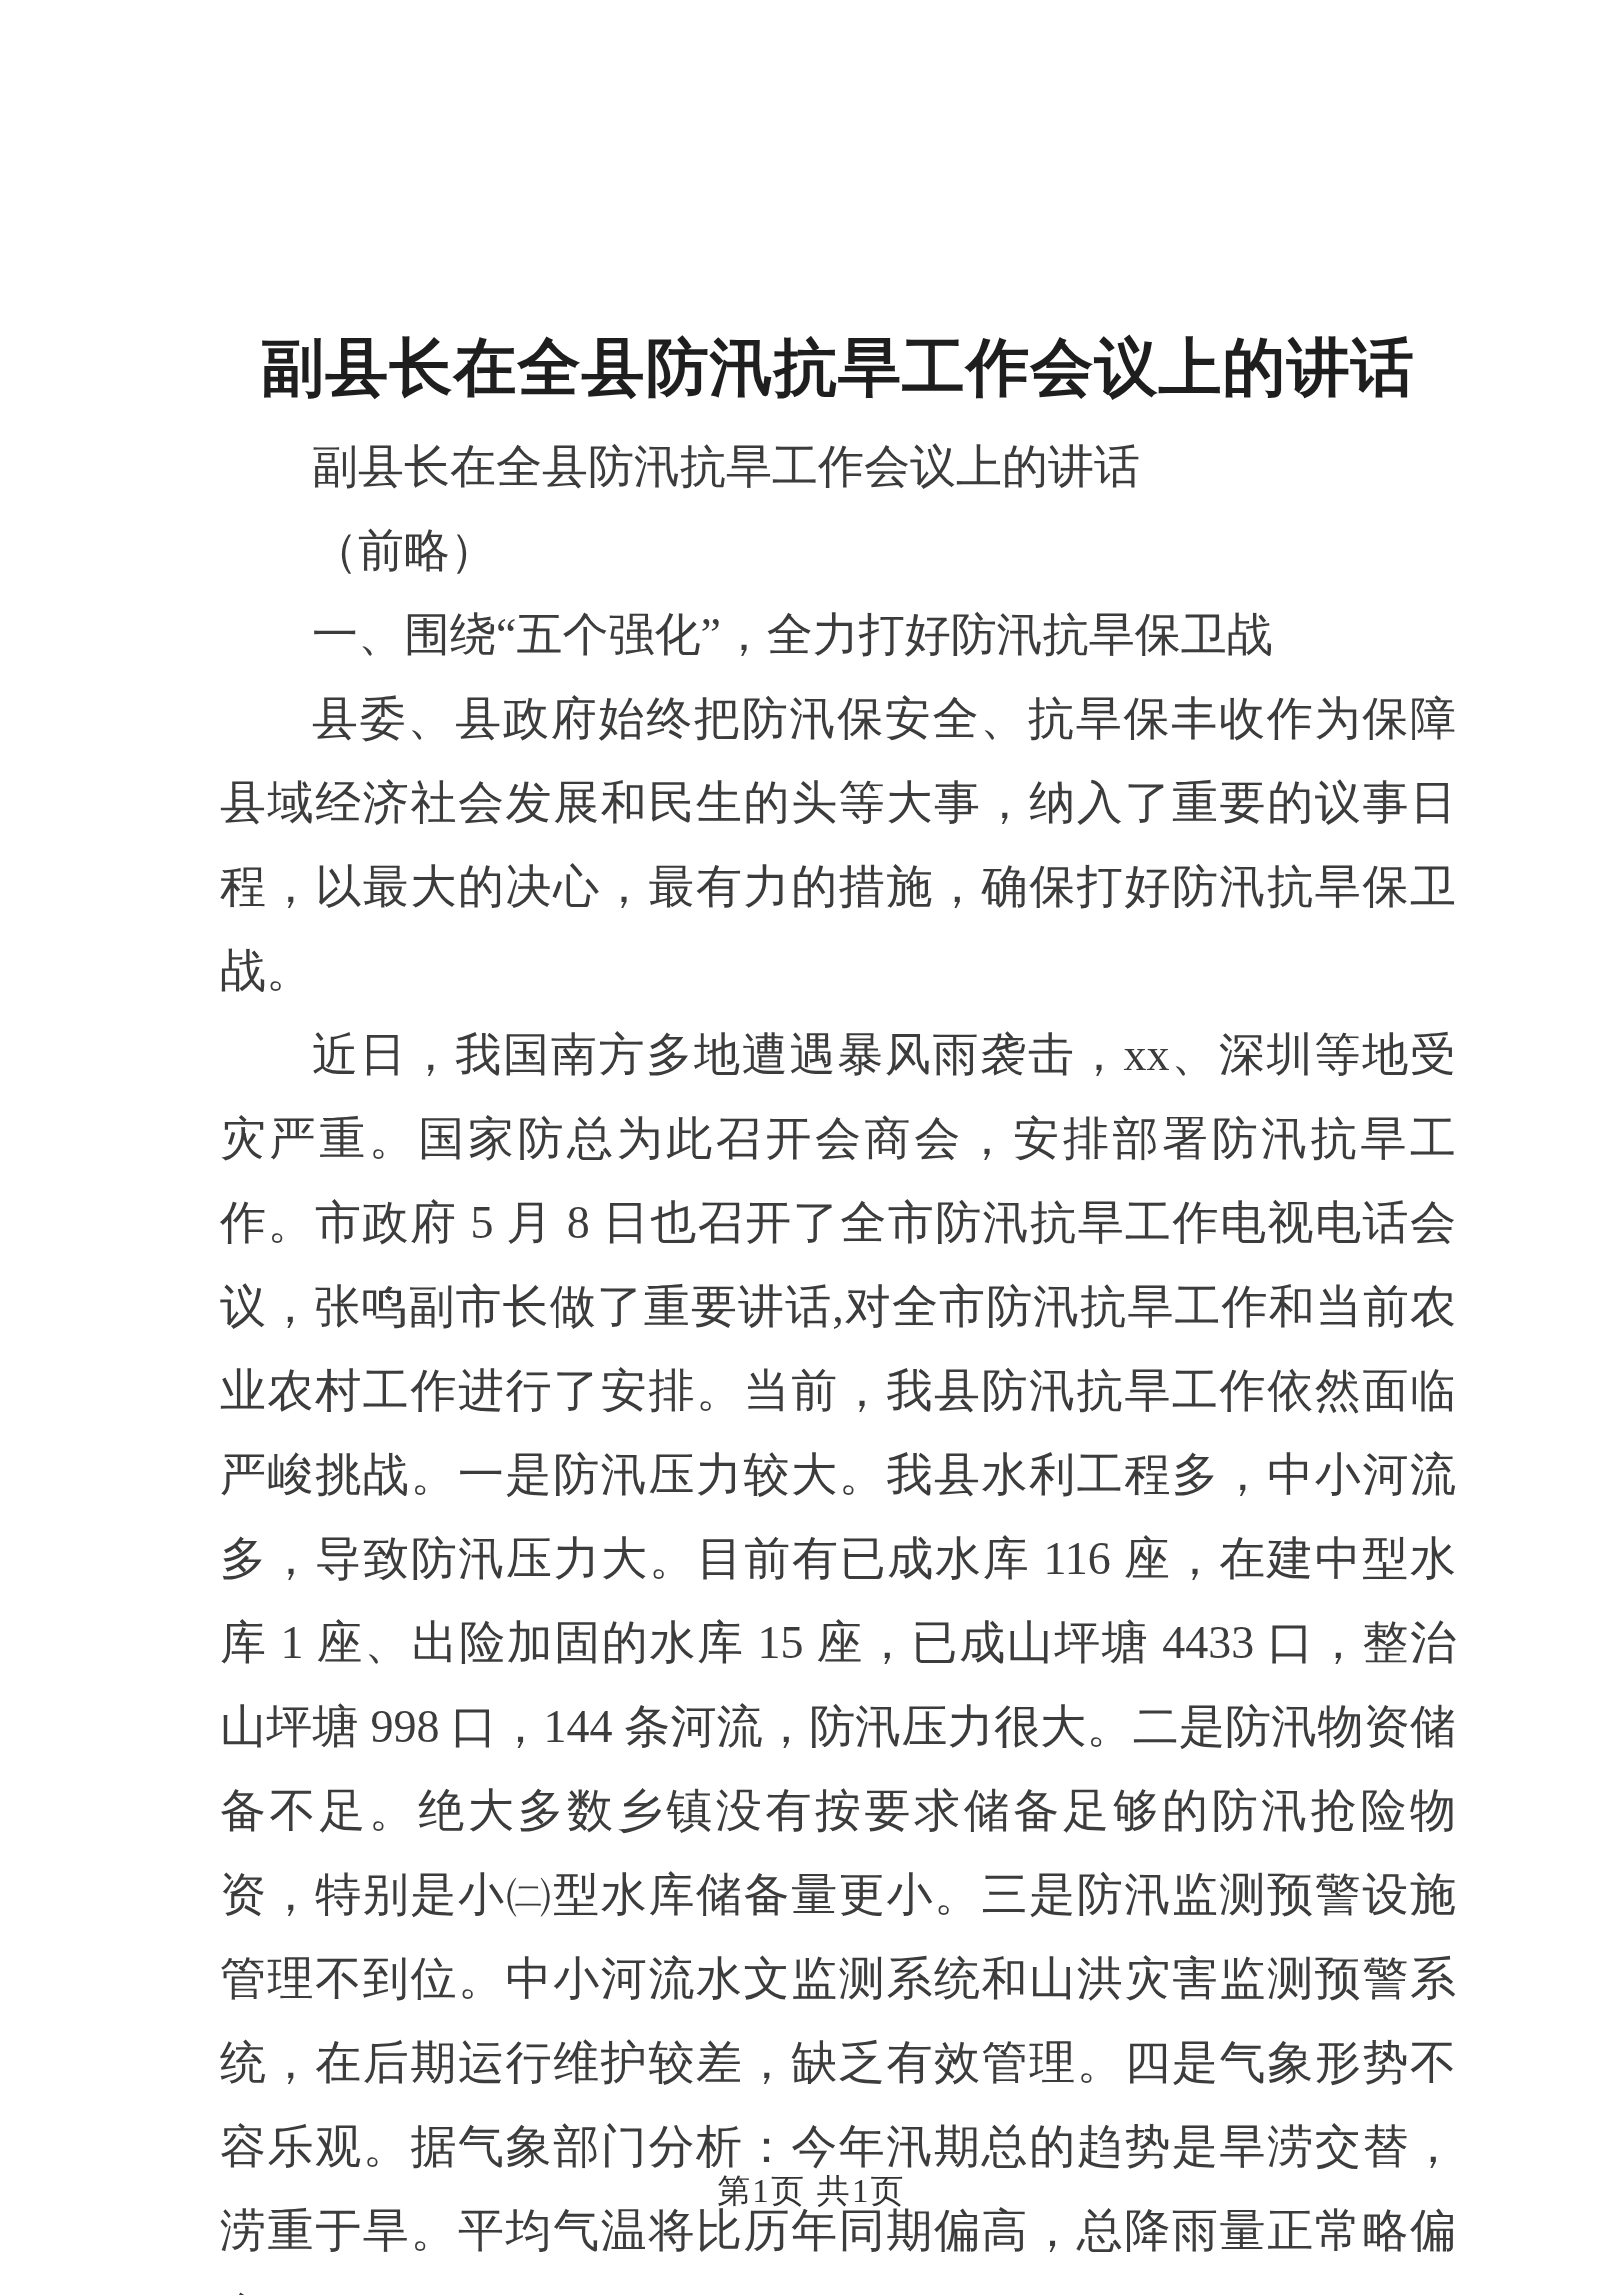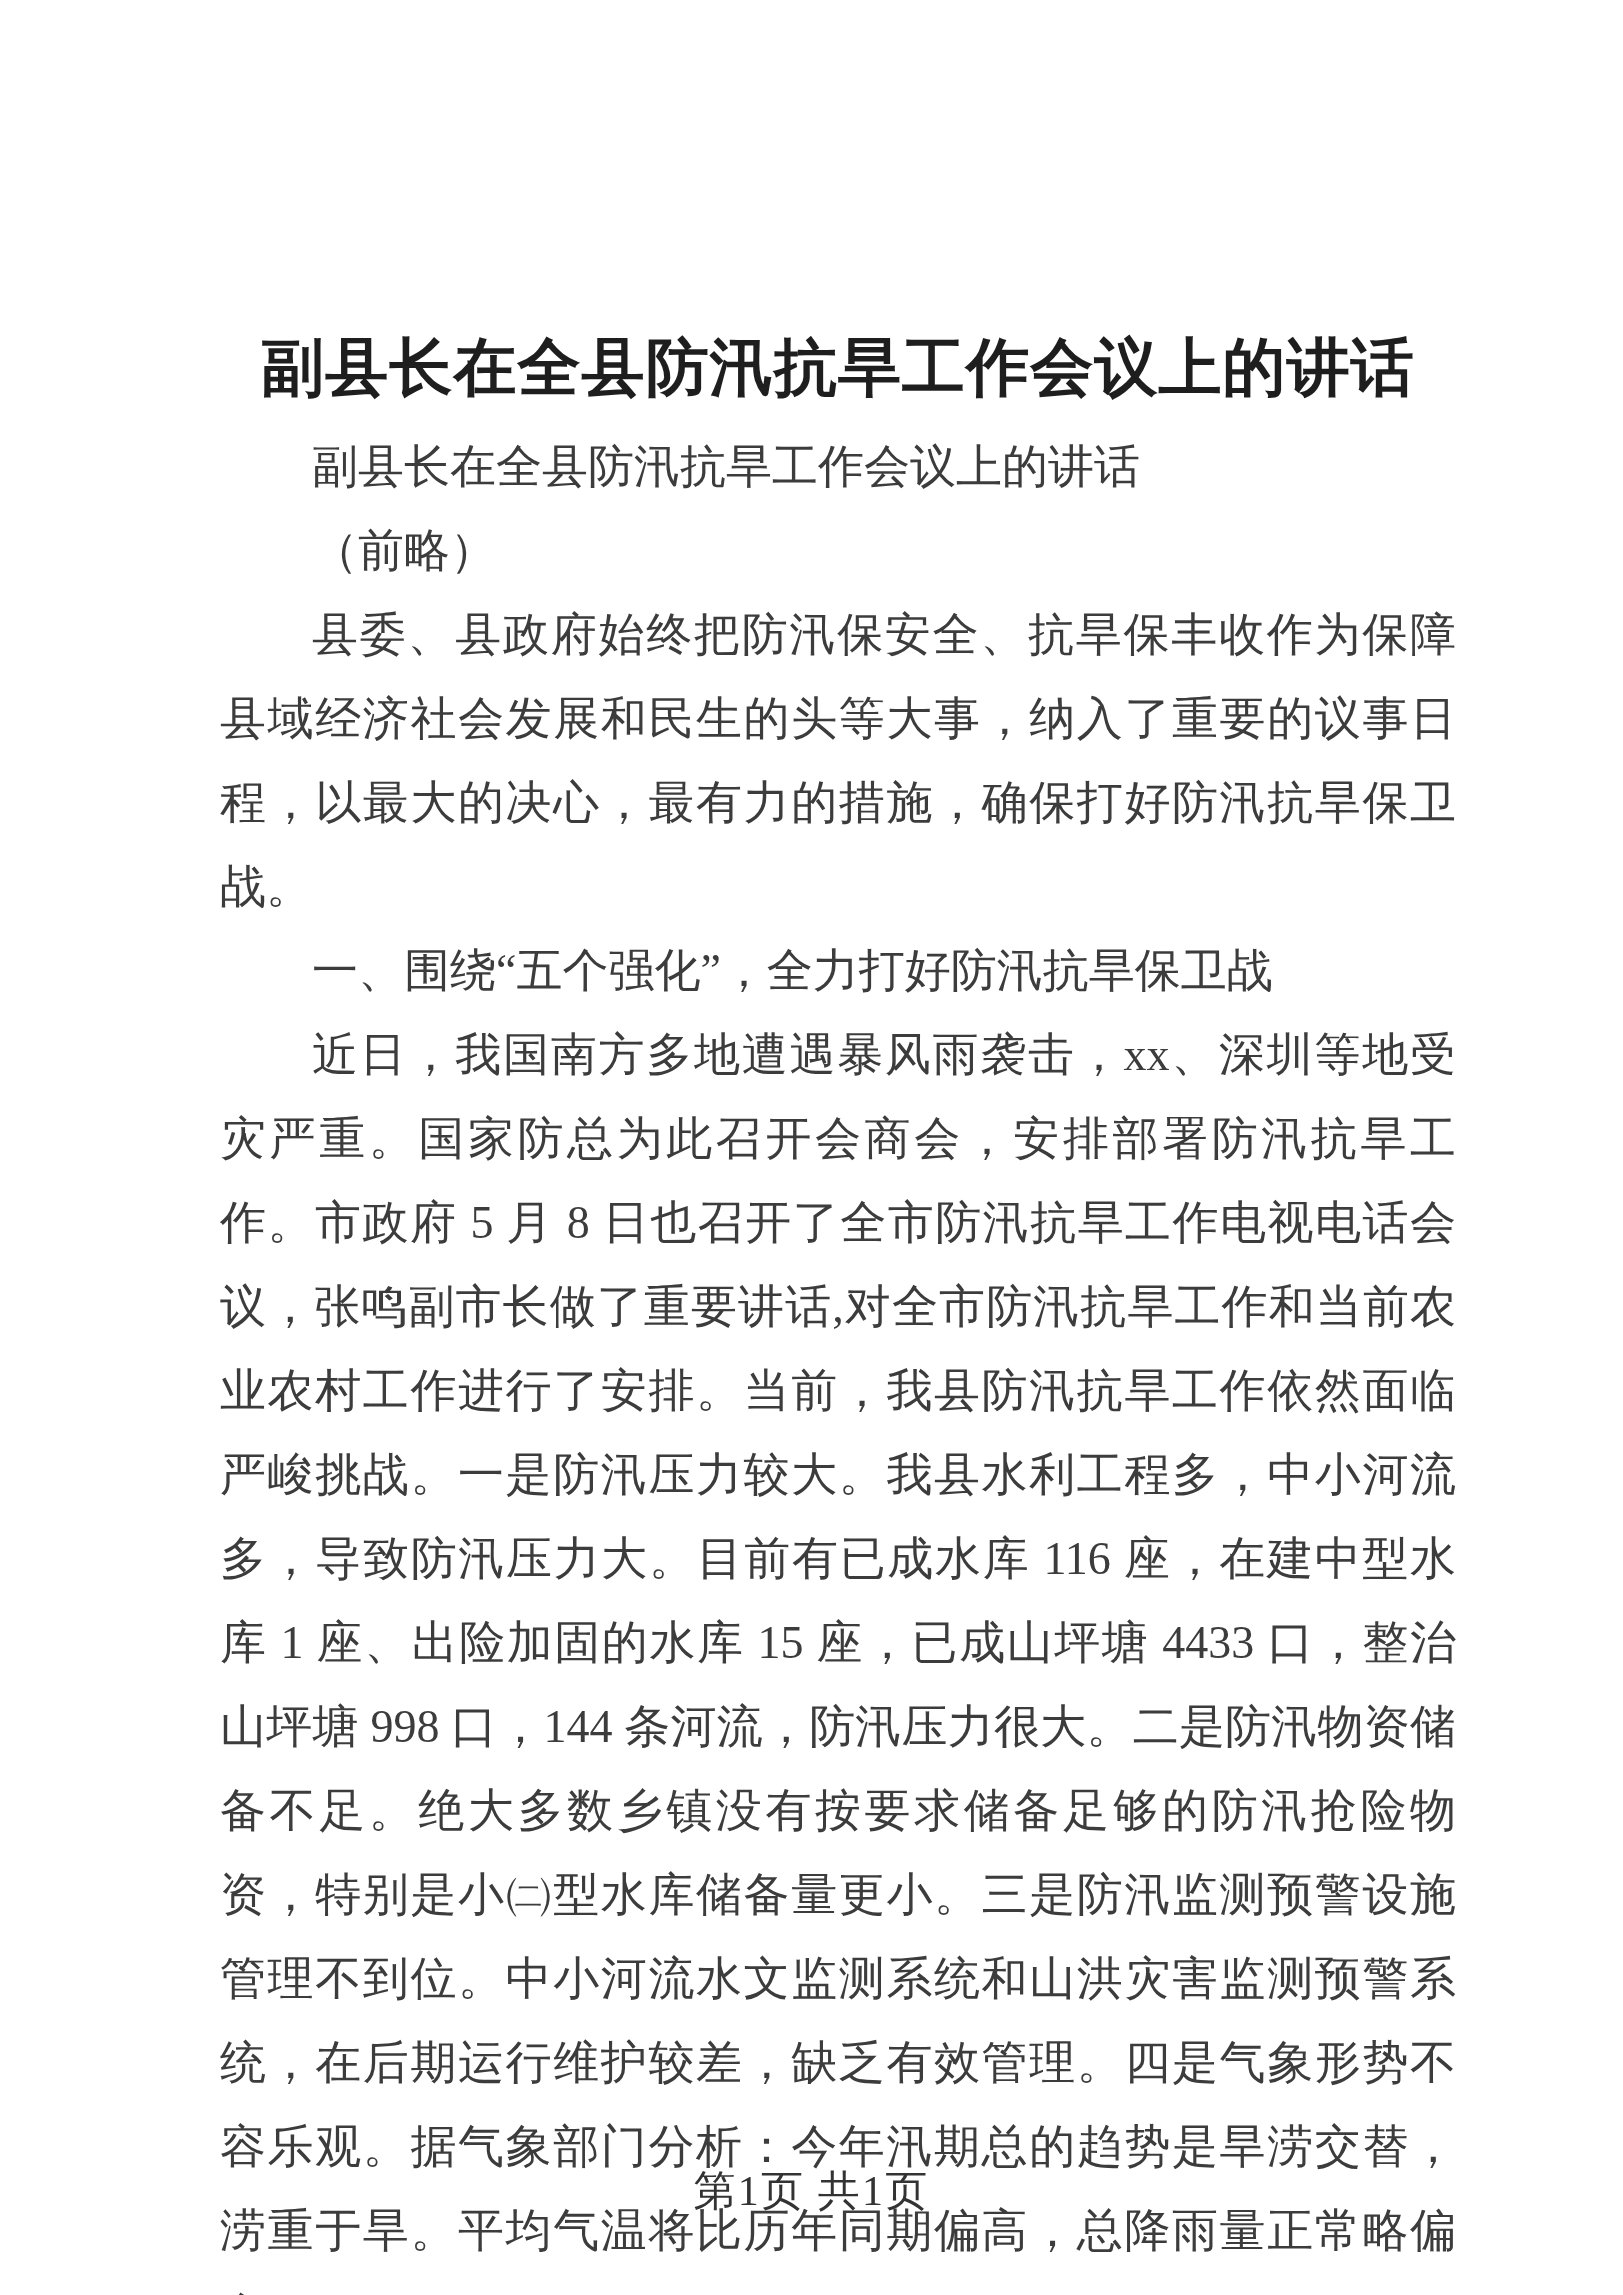--- a/index.html
+++ b/index.html
@@ -40,39 +40,39 @@
     text-indent: 2em;
     color: #3c3c3c;
     word-break: break-all;
   }
   .footer {
     position: absolute;
     left: 0;
     bottom: 84px;
     width: 100%;
     text-align: center;
-    font-size: 42px;
+    font-size: 33px;
     line-height: 39px;
     color: #333333;
     letter-spacing: 2.2px;
   }
 </style>
 </head>
 <body>
 
 <div class="page">
 
   <h1 class="doc-title">副县长在全县防汛抗旱工作会议上的讲话</h1>
 
   <p class="para">副县长在全县防汛抗旱工作会议上的讲话</p>
 
   <p class="para">（前略）</p>
 
+  <p class="para">一、围绕“五个强化”，全力打好防汛抗旱保卫战</p>
+
   <p class="para">县委、县政府始终把防汛保安全、抗旱保丰收作为保障县域经济社会发展和民生的头等大事，纳入了重要的议事日程，以最大的决心，最有力的措施，确保打好防汛抗旱保卫战。</p>
-
-  <p class="para">一、围绕“五个强化”，全力打好防汛抗旱保卫战</p>
 
   <p class="para">近日，我国南方多地遭遇暴风雨袭击，xx、深圳等地受灾严重。国家防总为此召开会商会，安排部署防汛抗旱工作。市政府 5 月 8 日也召开了全市防汛抗旱工作电视电话会议，张鸣副市长做了重要讲话,对全市防汛抗旱工作和当前农业农村工作进行了安排。当前，我县防汛抗旱工作依然面临严峻挑战。一是防汛压力较大。我县水利工程多，中小河流多，导致防汛压力大。目前有已成水库 116 座，在建中型水库 1 座、出险加固的水库 15 座，已成山坪塘 4433 口，整治山坪塘 998 口，144 条河流，防汛压力很大。二是防汛物资储备不足。绝大多数乡镇没有按要求储备足够的防汛抢险物资，特别是小㈡型水库储备量更小。三是防汛监测预警设施管理不到位。中小河流水文监测系统和山洪灾害监测预警系统，在后期运行维护较差，缺乏有效管理。四是气象形势不容乐观。据气象部门分析：今年汛期总的趋势是旱涝交替，涝重于旱。平均气温将比历年同期偏高，总降雨量正常略偏多。</p>
 
 </div>
 
 <div class="footer">第1页 共1页</div>
 
 
 </body></html>

